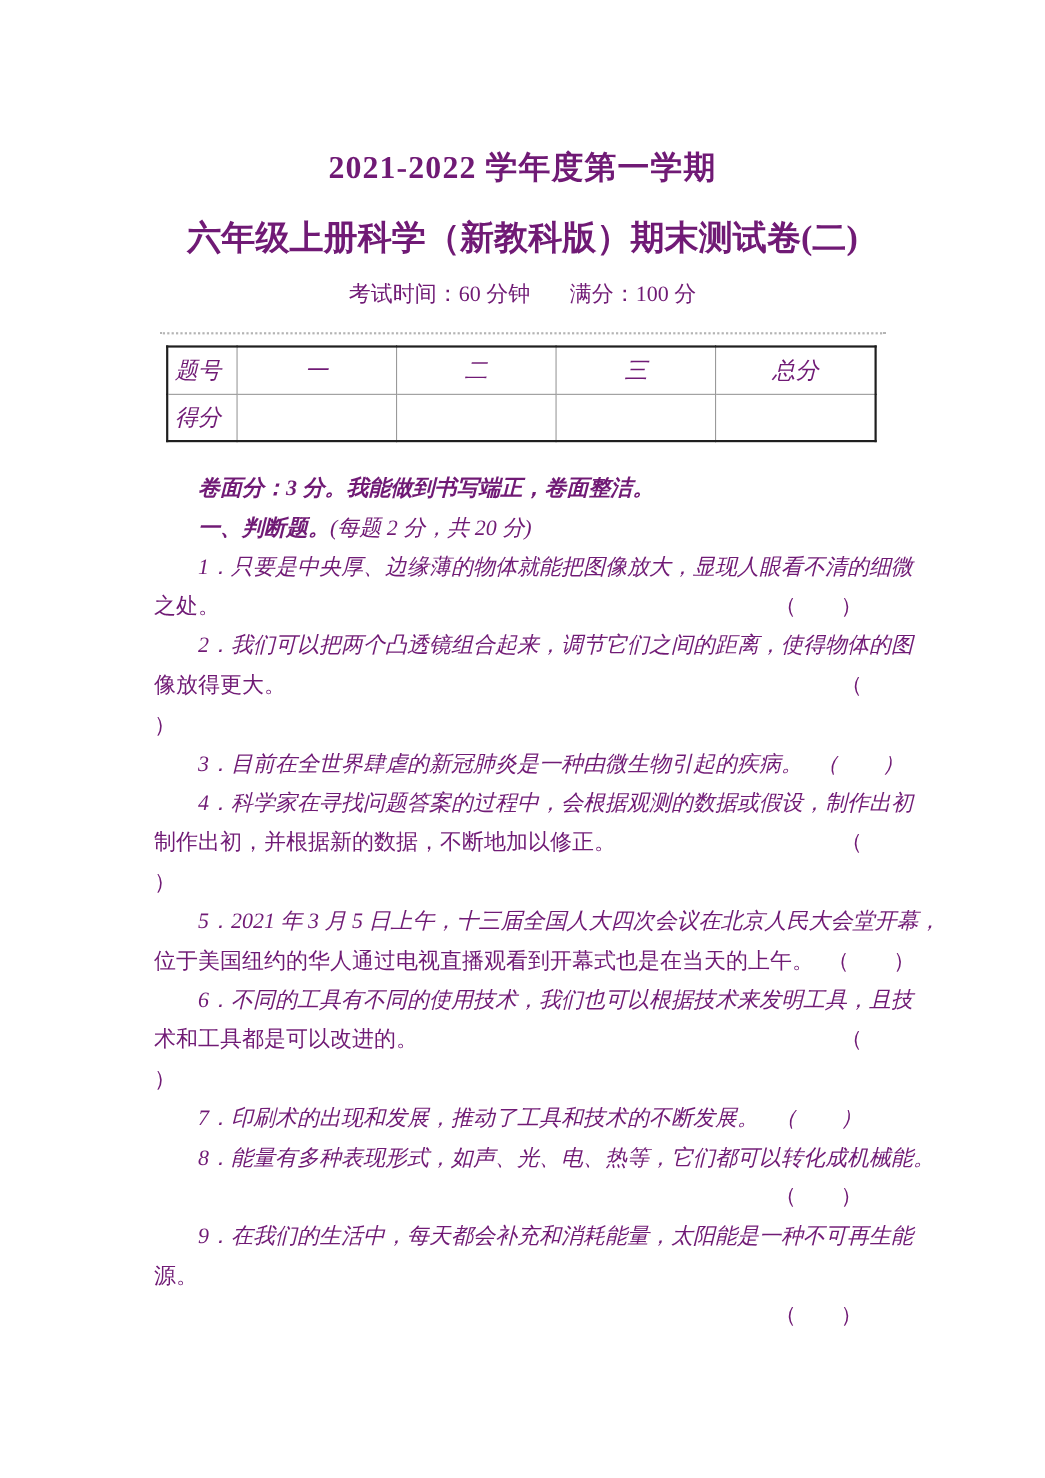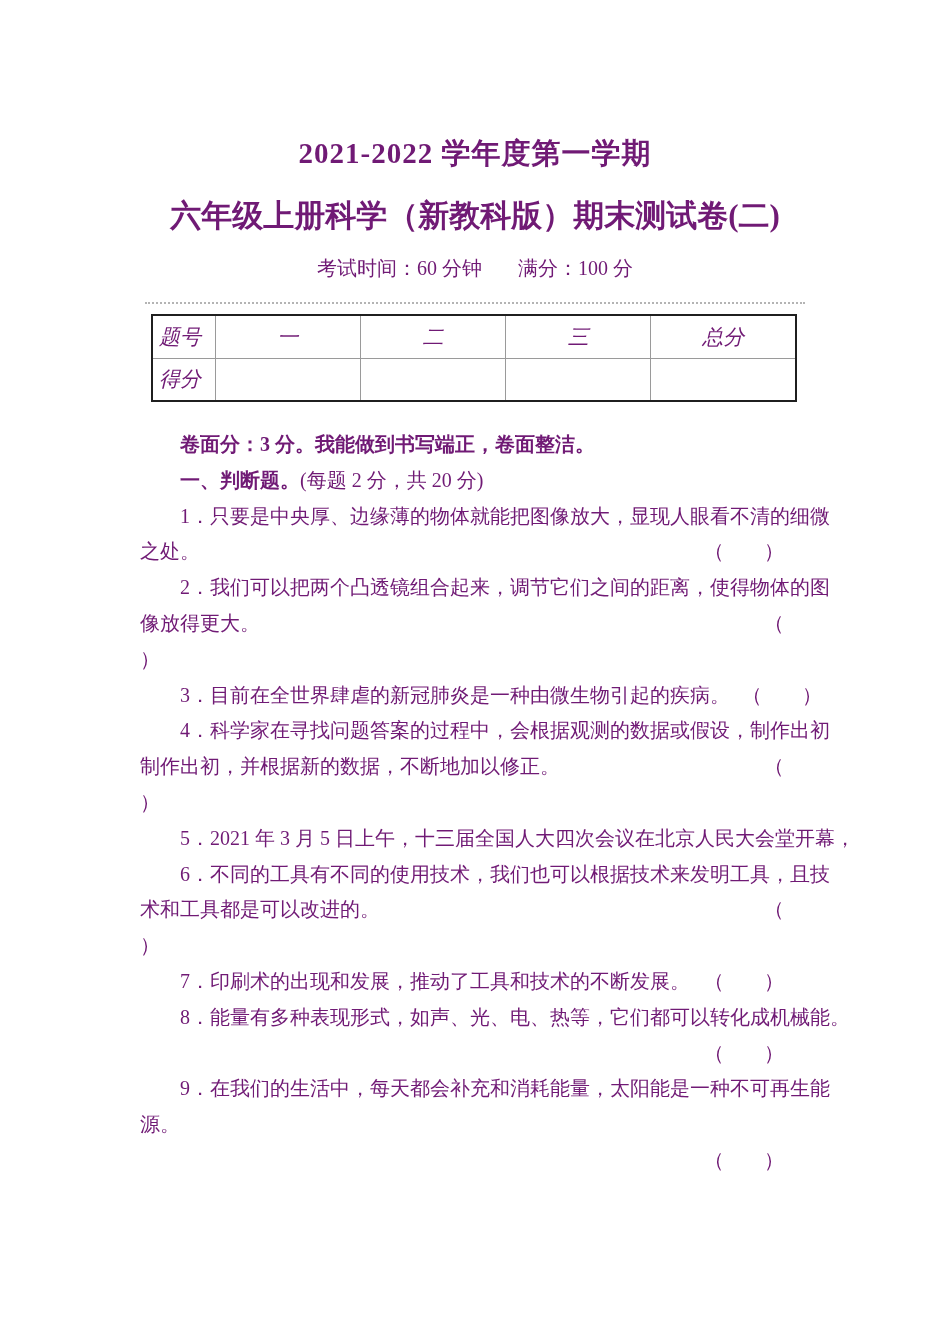--- a/index.html
+++ b/index.html
@@ -56,21 +56,21 @@
     margin:25px 140px 0 140px;
     width:672px;
     font-size:20px;
   }
   .t-line {
     position:relative;
     line-height:35.8px;
     height:35.8px;
     white-space:nowrap;
   }
-  .t-line.indent { padding-left:40px; }
+  .t-line.indent { padding-left:40px;font-style:italic; }
   .t-line .bold { font-weight:700; }
   .paren-right {
     position:absolute;
     right:28px; top:0;
   }
   .paren-inline { margin-left:12px; }
 </style>
 </head>
 <body>
 
@@ -126,20 +126,21 @@
         <div>
           <div class="t-line indent"><span>3．目前在全世界肆虐的新冠肺炎是一种由微生物引起的疾病。</span><span class="paren-inline">（　　）</span></div>
         </div>
         <div>
           <div class="t-line indent"><span>4．科学家在寻找问题答案的过程中，会根据观测的数据或假设，制作出初</span></div>
           <div class="t-line"><span>制作出初，并根据新的数据，不断地加以修正。</span><span class="paren-right">（</span></div>
           <div class="t-line"><span>）</span></div>
         </div>
         <div>
           <div class="t-line indent"><span>5．2021 年 3 月 5 日上午，十三届全国人大四次会议在北京人民大会堂开幕，</span></div>
+          <div class="t-line"><span>位于美国纽约的华人通过电视直播观看到开幕式也是在当天的上午。</span><span class="paren-inline">（　　）</span></div>
         </div>
         <div>
           <div class="t-line indent"><span>6．不同的工具有不同的使用技术，我们也可以根据技术来发明工具，且技</span></div>
           <div class="t-line"><span>术和工具都是可以改进的。</span><span class="paren-right">（</span></div>
           <div class="t-line"><span>）</span></div>
         </div>
         <div>
           <div class="t-line indent"><span>7．印刷术的出现和发展，推动了工具和技术的不断发展。</span><span class="paren-right">（　　）</span></div>
         </div>
         <div>

